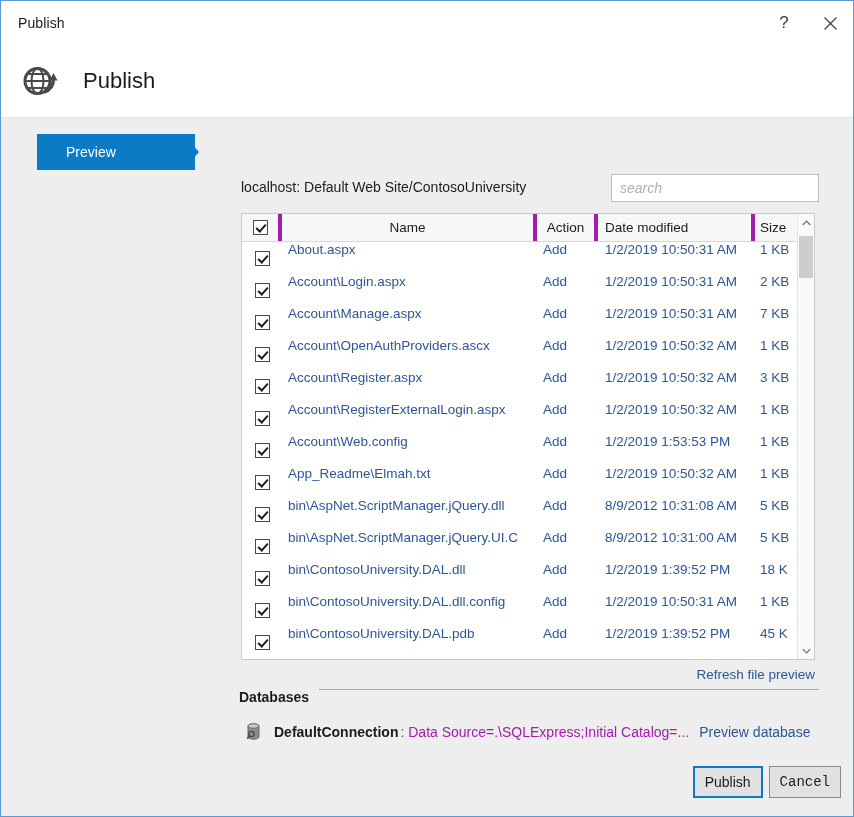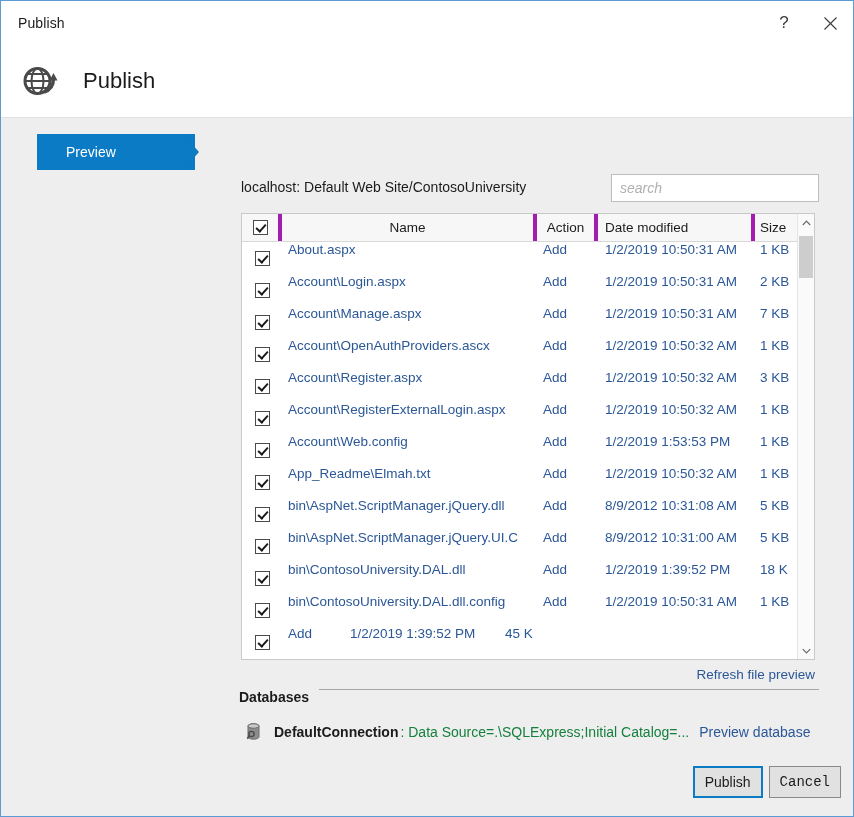--- a/index.html
+++ b/index.html
@@ -118,21 +118,21 @@
     font-size:13.5px;color:#2b5797;
   }
   
   .db-section{position:absolute;left:0px;top:527px;right:34px;}
   .db-head{display:flex;align-items:flex-start;}
   .db-head-label{font-size:14px;font-weight:bold;color:#1b1b1b;white-space:nowrap;}
   .db-head-rule{flex:1;height:1px;background:#a6a6a6;margin-left:10px;}
   .db-row{display:flex;align-items:center;margin-top:16px;padding-left:4px;}
   .db-icon{width:22px;height:22px;display:flex;align-items:center;justify-content:center;}
   .db-name{font-size:14px;font-weight:bold;color:#1b1b1b;margin-left:9px;}
-  .db-conn{font-size:14px;color:#15803d;margin-left:2px;}
+  .db-conn{font-size:14px;color:#a21caf;margin-left:2px;}
   .db-link{font-size:14px;color:#2b5797;margin-left:10px;white-space:nowrap;}
   
   .footer{
     position:absolute;right:12px;bottom:18px;display:flex;align-items:center;
   }
   .btn{
     height:32px;min-width:56px;box-sizing:border-box;
     display:flex;align-items:center;justify-content:center;
     font-size:14px;color:#1b1b1b;background:#e1e1e1;padding:0 10px;
   }
@@ -310,20 +310,21 @@
               </div>
               <div class="cell c-name">bin\ContosoUniversity.DAL.dll.config</div>
               <div class="cell c-action">Add</div>
               <div class="cell c-date">1/2/2019 10:50:31 AM</div>
               <div class="cell c-size">1 KB</div>
             </div>
             <div class="row">
               <div class="cell c-check">
                 <span class="cbx"></span>
               </div>
+              <div class="cell c-name">bin\ContosoUniversity.DAL.pdb</div>
               <div class="cell c-action">Add</div>
               <div class="cell c-date">1/2/2019 1:39:52 PM</div>
               <div class="cell c-size">45 K</div>
             </div>
           </div>
 
         <div class="vscroll">
           <div class="vs-arrow up">
             <svg width="9" height="6" viewBox="0 0 9 6">
                 <polyline points="0.8,5 4.5,1.2 8.2,5" fill="none" stroke="#6b6b6b" stroke-width="1.2"></polyline>

